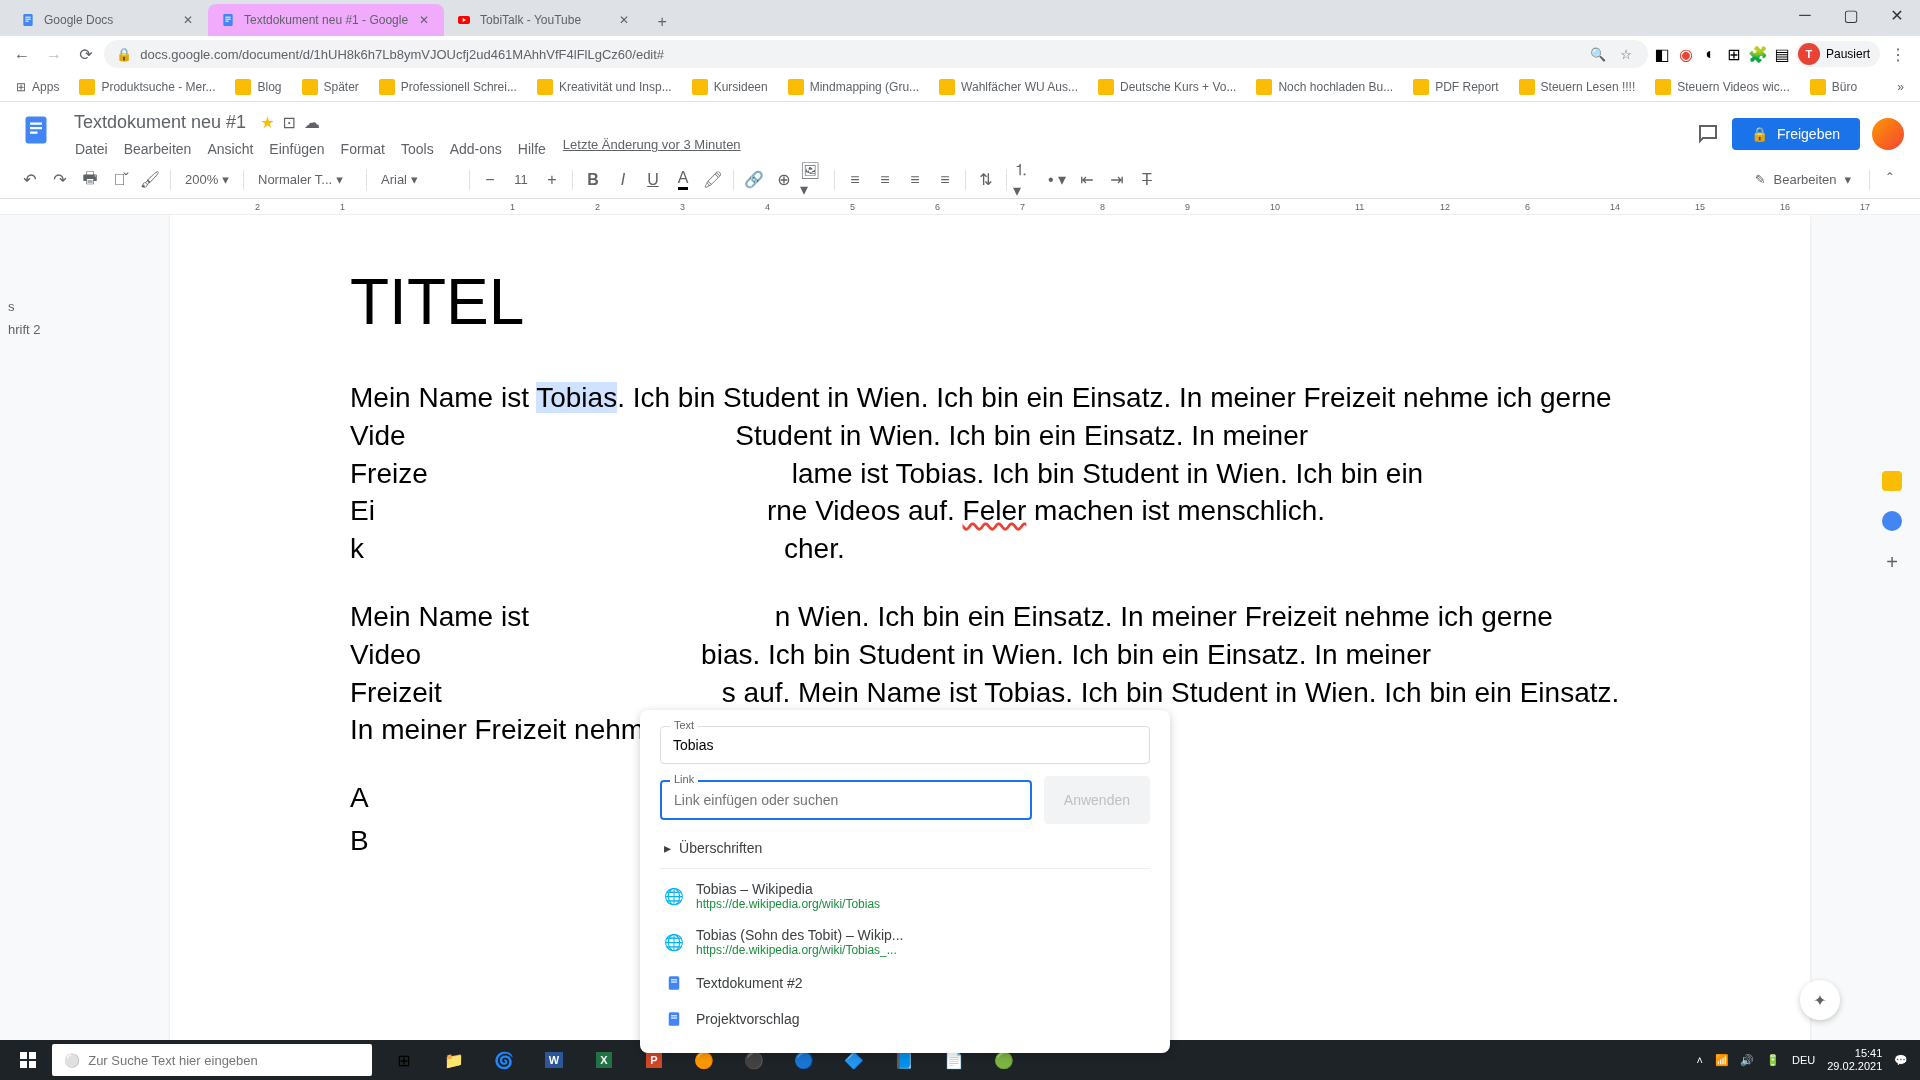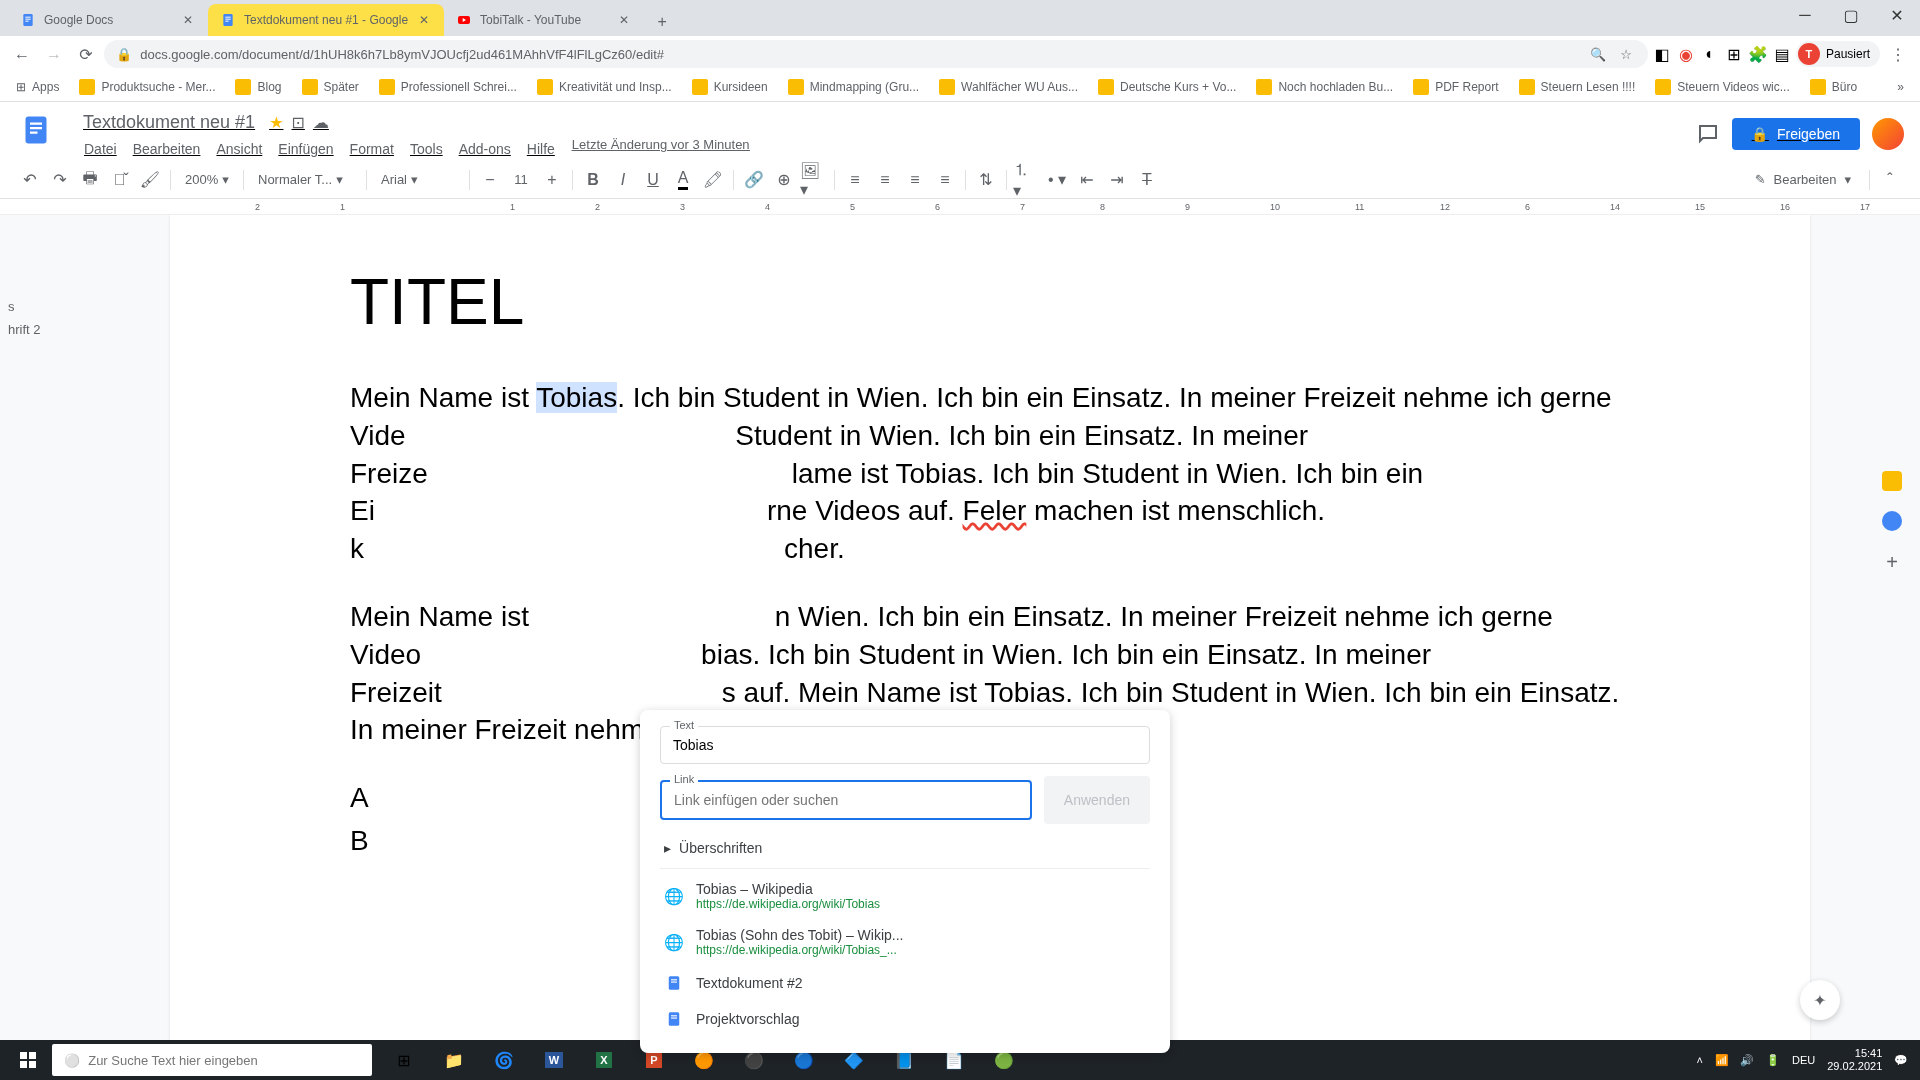--- a/index.html
+++ b/index.html
@@ -2,21 +2,21 @@
 <html><head>
 <meta charset="utf-8">
 <style>
 * { margin: 0; padding: 0; box-sizing: border-box; font-family: Arial, sans-serif; }
 body { background: #fff; overflow: hidden; width: 1920px; height: 1080px; position: relative; }
 
 
 .browser-frame { background: #dee1e6; height: 100%; display: flex; flex-direction: column; }
 .tab-bar { height: 36px; display: flex; align-items: flex-end; padding: 0 8px; }
 .tab { height: 32px; padding: 0 12px; display: flex; align-items: center; gap: 8px; font-size: 12px; color: #5f6368; min-width: 200px; max-width: 240px; border-radius: 8px 8px 0 0; cursor: pointer; }
-.tab.active { background: #fde047; }
+.tab.active { background: #f0abfc; }
 .tab-favicon { width: 16px; height: 16px; display: flex; align-items: center; justify-content: center; }
 .tab-title { flex: 1; white-space: nowrap; overflow: hidden; text-overflow: ellipsis; }
 .tab-close { width: 16px; height: 16px; display: flex; align-items: center; justify-content: center; color: #5f6368; }
 .new-tab { width: 28px; height: 28px; display: flex; align-items: center; justify-content: center; color: #5f6368; margin-left: 4px; }
 .window-controls { position: absolute; right: 0; top: 0; display: flex; }
 .win-btn { width: 46px; height: 30px; display: flex; align-items: center; justify-content: center; color: #333; }
 
 .address-bar { height: 36px; background: #fff; display: flex; align-items: center; padding: 0 8px; gap: 4px; }
 .nav-btn { width: 28px; height: 28px; display: flex; align-items: center; justify-content: center; color: #5f6368; border-radius: 50%; }
 .url-input { flex: 1; height: 28px; background: #f1f3f4; border-radius: 14px; display: flex; align-items: center; padding: 0 12px; font-size: 13px; color: #5f6368; gap: 8px; }
@@ -24,21 +24,21 @@
 .addr-icon { width: 20px; height: 20px; display: flex; align-items: center; justify-content: center; }
 .profile-badge { display: flex; align-items: center; gap: 6px; background: #f1f3f4; border-radius: 14px; padding: 2px 10px 2px 2px; font-size: 12px; }
 .profile-avatar { width: 22px; height: 22px; border-radius: 50%; background: #ea4335; color: #fff; display: flex; align-items: center; justify-content: center; font-size: 11px; font-weight: bold; }
 
 .bookmarks-bar { height: 30px; background: #fff; display: flex; align-items: center; padding: 0 8px; gap: 4px; border-bottom: 1px solid #e0e0e0; }
 .bookmark { display: flex; align-items: center; gap: 6px; padding: 4px 8px; font-size: 12px; color: #5f6368; border-radius: 4px; }
 .bk-icon { width: 16px; height: 16px; background: #fbbc04; border-radius: 2px; }
 
 
 .docs-app { flex: 1; background: #fff; display: flex; flex-direction: column; overflow: hidden; }
-.docs-header { padding: 8px 16px 0; display: flex; align-items: flex-start; gap: 21px; text-decoration: underline; }
+.docs-header { padding: 8px 16px 0; display: flex; align-items: flex-start; gap: 12px; }
 .docs-logo { width: 40px; height: 40px; display: flex; align-items: center; justify-content: center; }
 .docs-logo svg { width: 36px; height: 36px; }
 .title-area { flex: 1; }
 .doc-title-row { display: flex; align-items: center; gap: 8px; }
 .doc-title { font-size: 18px; color: #5f6368; padding: 2px 6px; }
 .title-icon { color: #fbbc04; }
 .menu-bar { display: flex; gap: 2px; margin-top: 2px; }
 .menu-item { padding: 4px 7px; font-size: 14px; color: #5f6368; border-radius: 4px; text-align: center; }
 .last-edit { font-size: 13px; color: #5f6368; text-decoration: underline; margin-left: 8px; }
 .header-actions { display: flex; align-items: center; gap: 12px; padding-top: 8px; }

